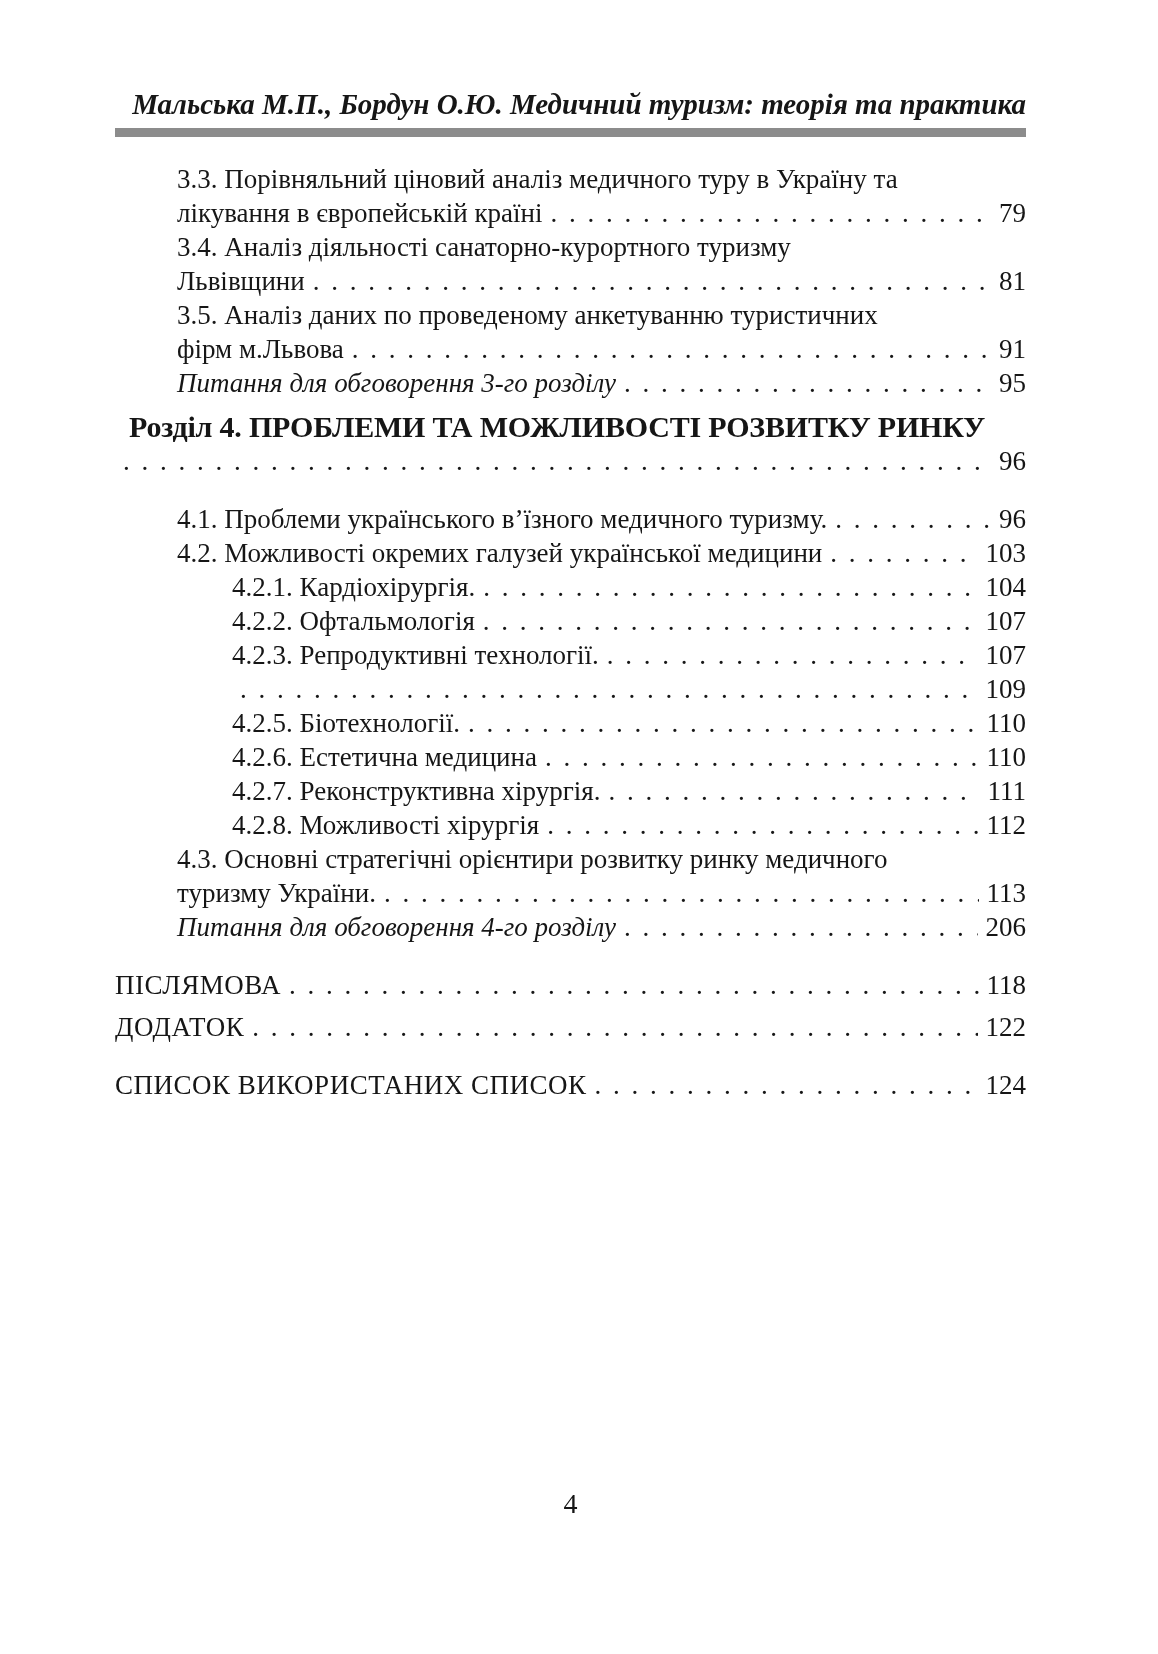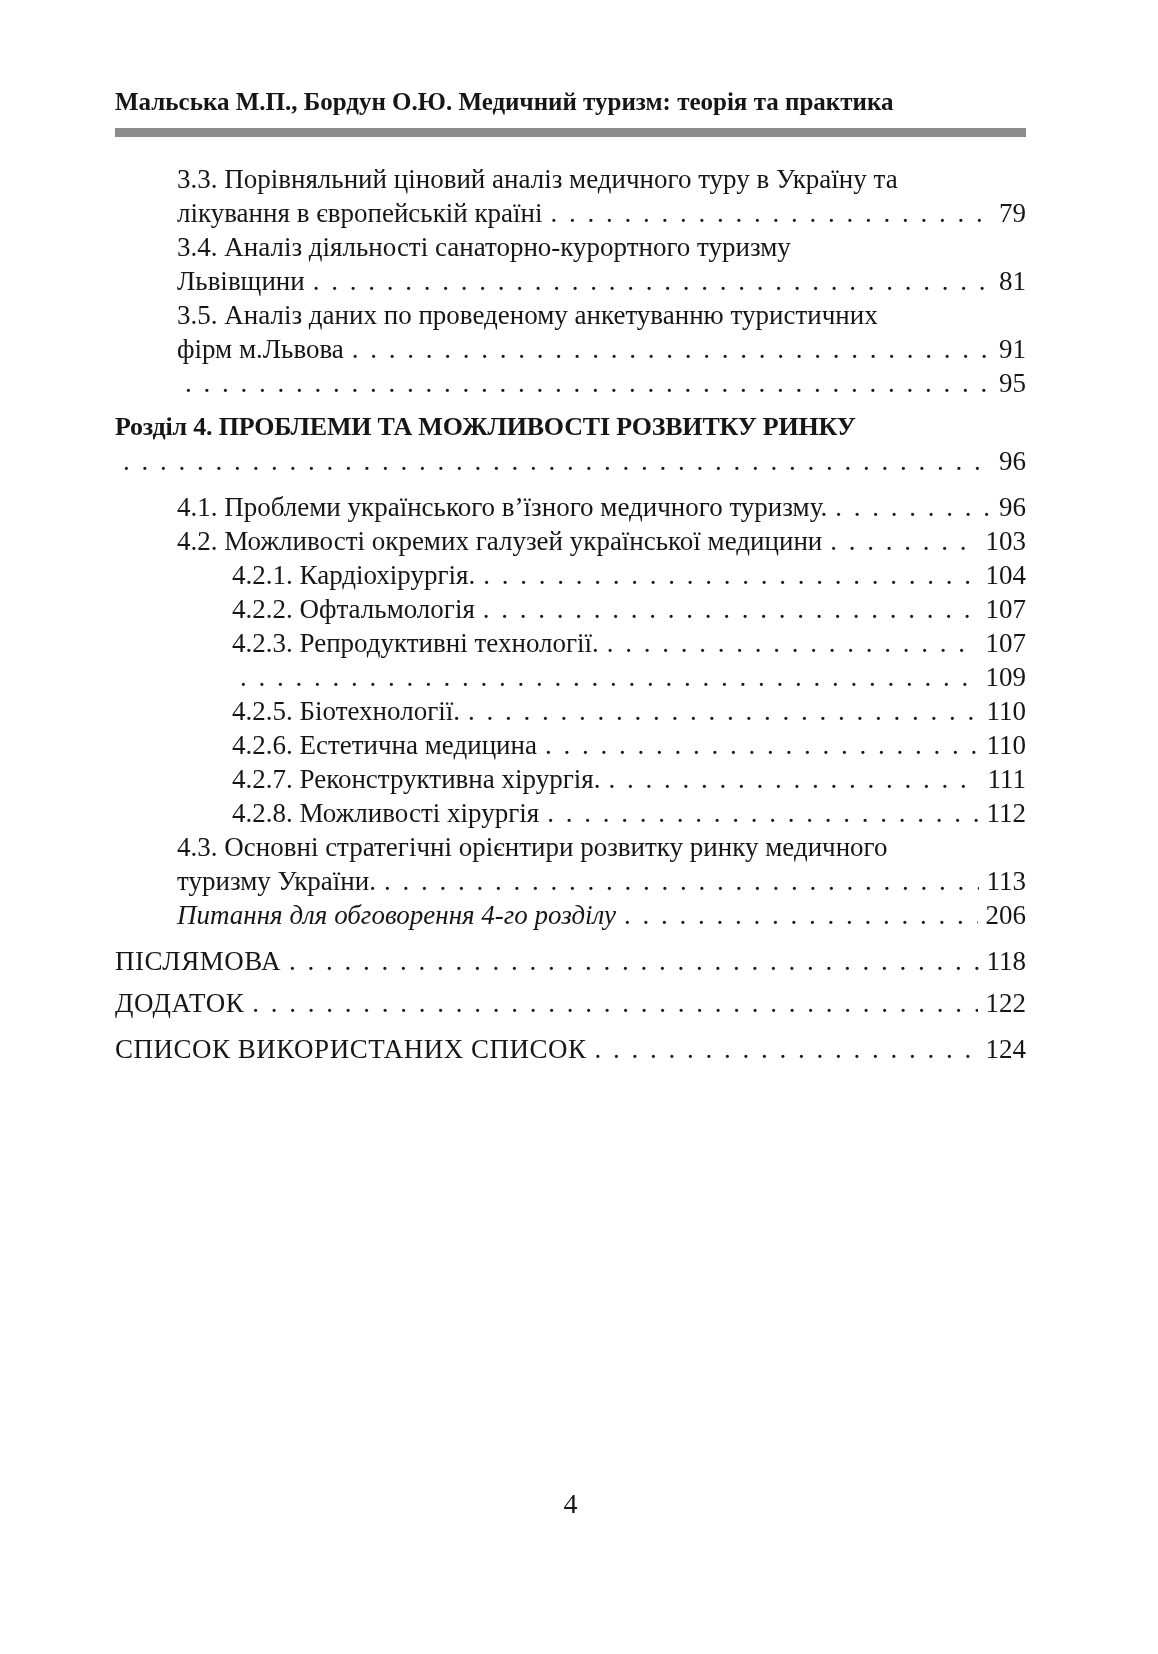--- a/index.html
+++ b/index.html
@@ -11,22 +11,23 @@
     background: #ffffff;
     font-family: "Liberation Serif", "DejaVu Serif", serif;
     color: #161616;
     overflow: hidden;
   }
   .running-head {
     position: absolute;
     top: 88px;
     left: 115px;
     width: 911px;
-    text-align: left;
-    font-size: 25px;
+    text-align: right;
+    font-size: 29px;
+    font-style: italic;
     font-weight: bold;
     white-space: nowrap;
   }
   .head-rule {
     position: absolute;
     top: 128px;
     left: 115px;
     width: 911px;
     height: 9px;
     background: #8c8c8c;
@@ -36,25 +37,25 @@
     top: 162px;
     left: 115px;
     width: 911px;
     font-size: 27px;
     line-height: 34px;
   }
   .entry { margin: 0; }
   .entry.indent-1 { padding-left: 62px; }
   .entry.indent-2 { padding-left: 117px; }
   .entry.gap-10 { margin-top: 10px; }
-  .entry.gap-12 { margin-top: 12px; }
+  .entry.gap-12 { margin-top: 24px; }
   .entry.gap-8  { margin-top: 8px; }
   .line { display: flex; align-items: flex-end; font-family: Liberation Serif, serif; }
   .line .text { white-space: nowrap; }
-  .entry.bold .text   { font-weight: bold; font-size: 26px; letter-spacing: -0.2px; }
+  .entry.bold .text   { font-weight: bold; font-size: 30px; letter-spacing: -0.2px; margin-left: 14px; }
   .entry.italic .text { font-style: italic; }
   .entry.caps .text   { letter-spacing: 0.5px; }
   .leader {
     flex: 1 1 auto;
     min-width: 0;
     overflow: hidden;
     white-space: nowrap;
     margin: 0 8px;
   }
   .leader::after {
@@ -109,20 +110,21 @@
         </div>
       <div class="line">
           <span class="text">фірм м.Львова</span>
           <span class="leader"></span>
           <span class="pg">91</span>
         </div>
     </div>
 
     <div class="entry indent-1 italic">
       <div class="line">
+          <span class="text">Питання для обговорення 3-го розділу</span>
           <span class="leader"></span>
           <span class="pg">95</span>
         </div>
     </div>
 
     <div class="entry indent-0 bold gap-10">
       <div class="line">
           <span class="text">Розділ 4. ПРОБЛЕМИ ТА МОЖЛИВОСТІ РОЗВИТКУ РИНКУ</span>
         </div>
       <div class="line">

